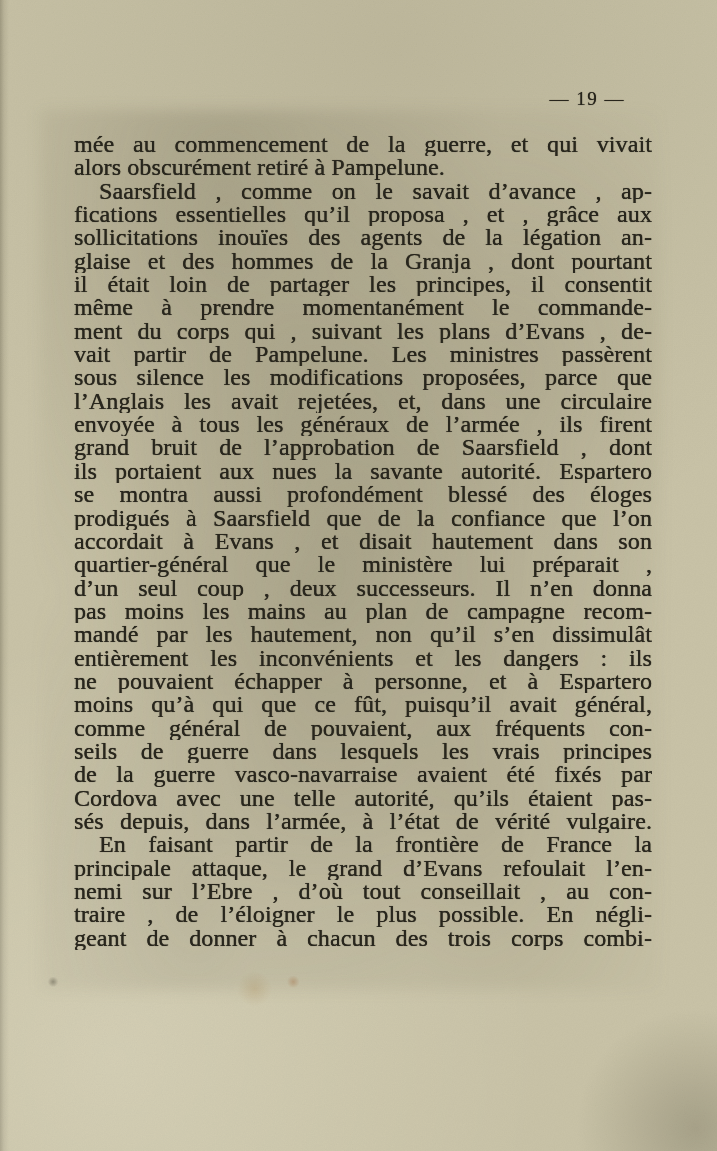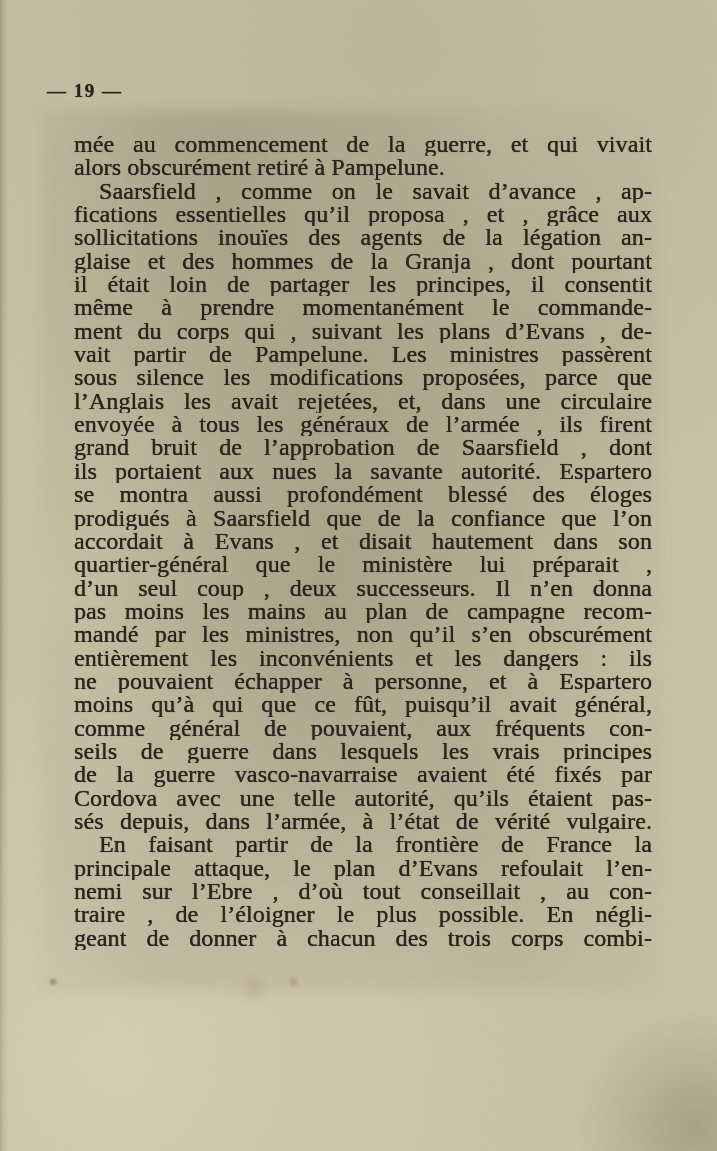--- a/index.html
+++ b/index.html
@@ -26,24 +26,24 @@
       radial-gradient(ellipse at 75% 30%, rgba(104,98,76,0.22), transparent 40%),
       radial-gradient(ellipse at 45% 55%, rgba(104,98,76,0.24), transparent 45%),
       radial-gradient(ellipse at 70% 78%, rgba(104,98,76,0.20), transparent 40%),
       radial-gradient(ellipse at 25% 88%, rgba(104,98,76,0.18), transparent 35%);
     filter:blur(7px);
     pointer-events:none;
   }
   .grain{position:absolute;inset:0;width:100%;height:100%;pointer-events:none;mix-blend-mode:multiply;opacity:.45;}
   .page-number{
     position:absolute;
-    left:62px;top:80px;width:578px;
+    left:62px;top:88px;width:578px;
     transform:translateX(-15px);
-    text-align:left;
-    font-size:19px;font-weight:bold;
+    text-align:right;
+    font-size:19px;font-weight:normal;
     letter-spacing:1.5px;
     color:#26241b;
     text-shadow:0 0 0.8px rgba(35,32,22,0.85);
   }
   .page-text{
     position:absolute;
     left:74px;top:133px;width:578px;
     color:#28261d;
     font-size:24px;line-height:23.35px;
     letter-spacing:0.1px;
@@ -76,31 +76,31 @@
       <div class="line j">l’Anglais les avait rejetées, et, dans une circulaire</div>
       <div class="line j">envoyée à tous les généraux de l’armée , ils firent</div>
       <div class="line j">grand bruit de l’approbation de Saarsfield , dont</div>
       <div class="line j">ils portaient aux nues la savante autorité. Espartero</div>
       <div class="line j">se montra aussi profondément blessé des éloges</div>
       <div class="line j">prodigués à Saarsfield que de la confiance que l’on</div>
       <div class="line j">accordait à Evans , et disait hautement dans son</div>
       <div class="line j">quartier-général que le ministère lui préparait ,</div>
       <div class="line j">d’un seul coup , deux successeurs. Il n’en donna</div>
       <div class="line j">pas moins les mains au plan de campagne recom-</div>
-      <div class="line j">mandé par les ministres, non qu’il s’en obscurément</div>
+      <div class="line j">mandé par les hautement, non qu’il s’en dissimulât</div>
       <div class="line j">entièrement les inconvénients et les dangers : ils</div>
       <div class="line j">ne pouvaient échapper à personne, et à Espartero</div>
       <div class="line j">moins qu’à qui que ce fût, puisqu’il avait général,</div>
       <div class="line j">comme général de pouvaient, aux fréquents con-</div>
       <div class="line j">seils de guerre dans lesquels les vrais principes</div>
       <div class="line j">de la guerre vasco-navarraise avaient été fixés par</div>
       <div class="line j">Cordova avec une telle autorité, qu’ils étaient pas-</div>
       <div class="line j">sés depuis, dans l’armée, à l’état de vérité vulgaire.</div>
       <div class="line j ind">En faisant partir de la frontière de France la</div>
-      <div class="line j">principale attaque, le plan d’Evans refoulait l’en-</div>
+      <div class="line j">principale attaque, le grand d’Evans refoulait l’en-</div>
       <div class="line j">nemi sur l’Ebre , d’où tout conseillait , au con-</div>
       <div class="line j">traire , de l’éloigner le plus possible. En négli-</div>
       <div class="line j">geant de donner à chacun des trois corps combi-</div>
     </div>
 
   <svg class="grain" xmlns="http://www.w3.org/2000/svg">
     <filter id="paperNoise">
       <feTurbulence type="fractalNoise" baseFrequency="0.9" numOctaves="2" stitchTiles="stitch"></feTurbulence>
       <feColorMatrix type="saturate" values="0"></feColorMatrix>
       <feComponentTransfer>

